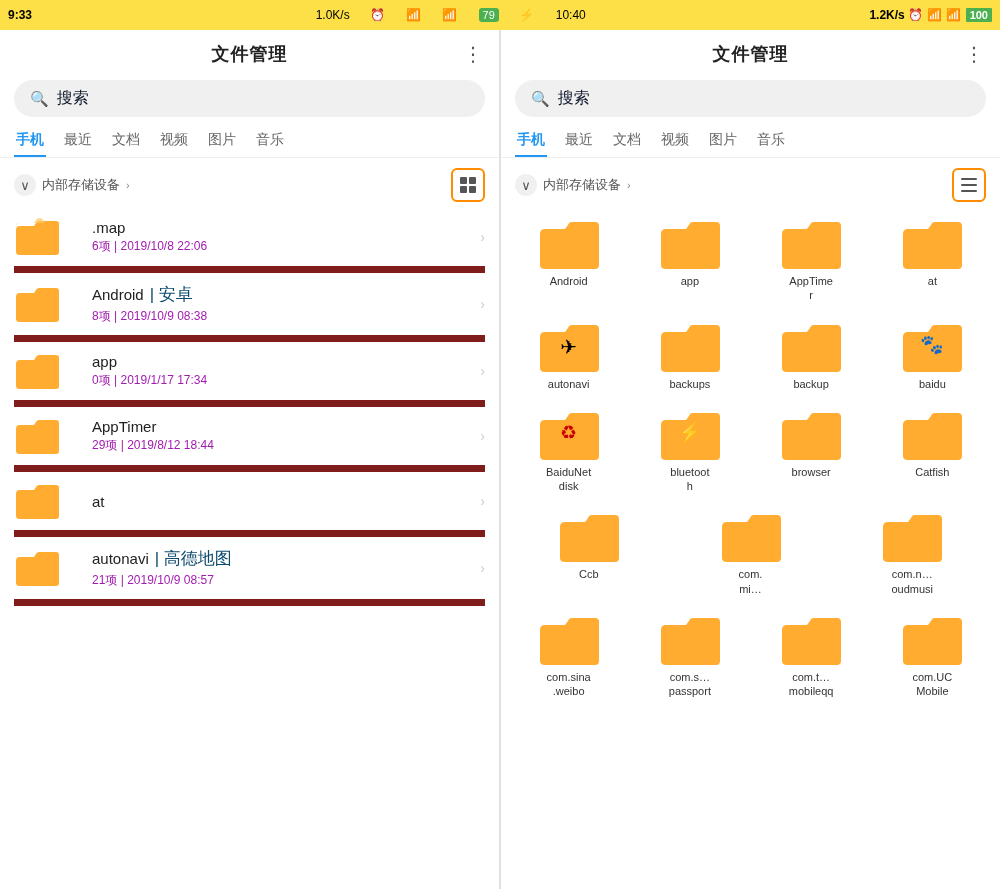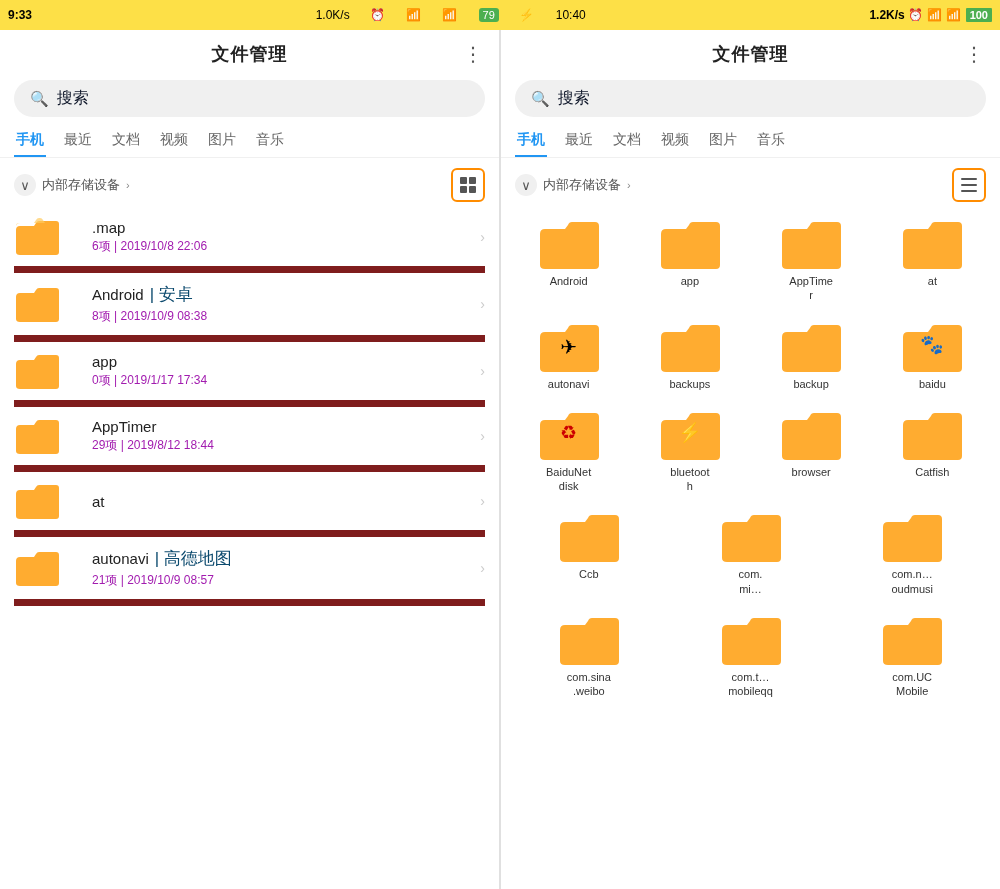--- a/index.html
+++ b/index.html
@@ -592,20 +592,28 @@
               </svg>
           </div>
           <div class="grid-label">com.sina<br>.weibo</div>
         </div>
         <div class="grid-item">
           <div class="grid-folder-icon">
             <svg viewBox="0 0 62 52">
                 <path fill="#FFAC30" d="M2 16 Q2 11 7 11 L27 11 L30 7 Q31 4 34 4 L57 4 Q61 4 61 8 L61 47 Q61 51 57 51 L7 51 Q2 51 2 47 Z"></path>
               </svg>
           </div>
+          <div class="grid-label">com.s…<br>passport</div>
+        </div>
+        <div class="grid-item">
+          <div class="grid-folder-icon">
+            <svg viewBox="0 0 62 52">
+                <path fill="#FFAC30" d="M2 16 Q2 11 7 11 L27 11 L30 7 Q31 4 34 4 L57 4 Q61 4 61 8 L61 47 Q61 51 57 51 L7 51 Q2 51 2 47 Z"></path>
+              </svg>
+          </div>
           <div class="grid-label">com.t…<br>mobileqq</div>
         </div>
         <div class="grid-item">
           <div class="grid-folder-icon">
             <svg viewBox="0 0 62 52">
                 <path fill="#FFAC30" d="M2 16 Q2 11 7 11 L27 11 L30 7 Q31 4 34 4 L57 4 Q61 4 61 8 L61 47 Q61 51 57 51 L7 51 Q2 51 2 47 Z"></path>
               </svg>
           </div>
           <div class="grid-label">com.UC<br>Mobile</div>
         </div>

